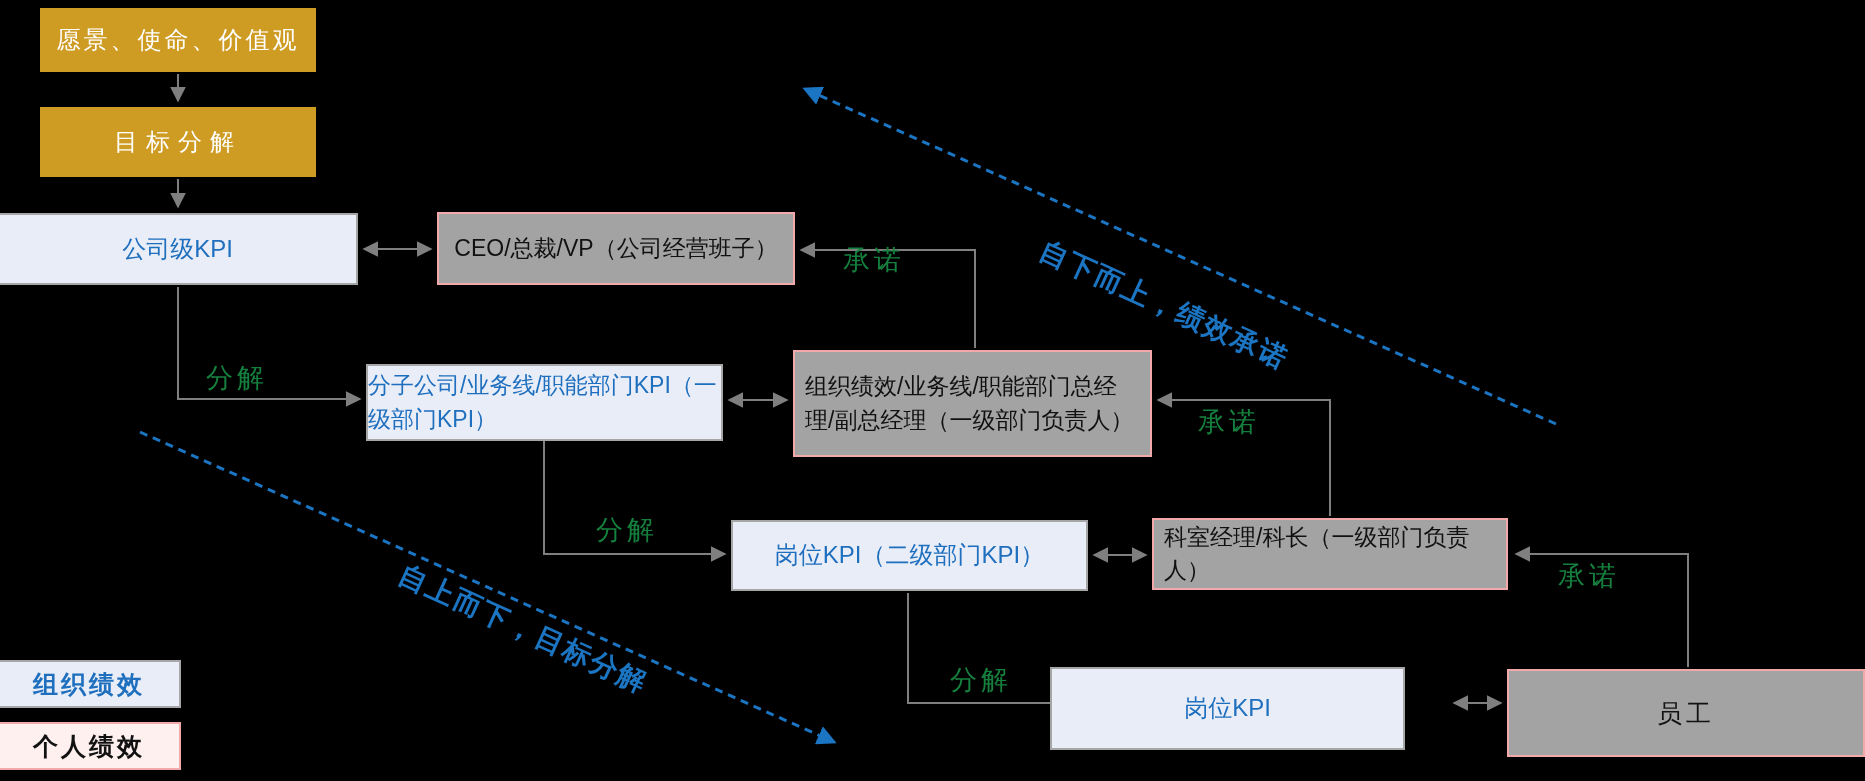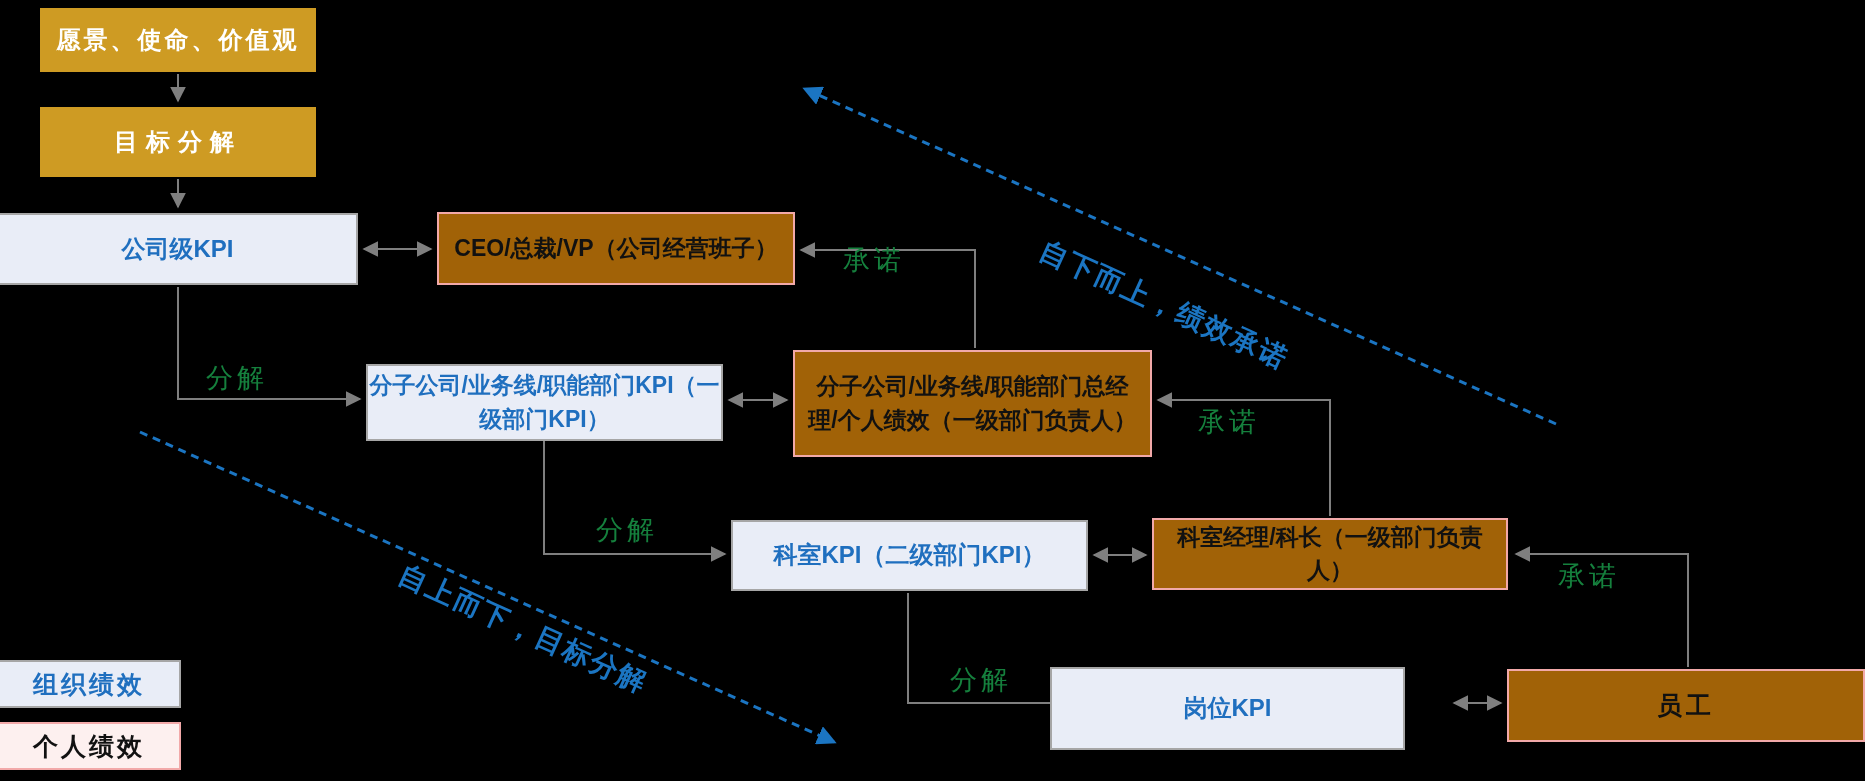--- a/index.html
+++ b/index.html
@@ -7,35 +7,34 @@
     position:relative;
     width:1865px;height:781px;
     background:#000;
     overflow:hidden;
     font-family:"Liberation Sans","DejaVu Sans",sans-serif;
   }
   .stage svg.wires{position:absolute;left:0;top:0;width:1865px;height:781px;}
   .node{
     position:absolute;
     display:flex;align-items:center;justify-content:center;
-    text-align:center;
     box-sizing:border-box;
-    font-weight:bold;
+    font-weight:normal;
     line-height:1.45;
   }
   .gold{
     background:#CE9B23;color:#FFFFFF;
     font-size:24px;letter-spacing:3px;
   }
   .kpi{
     background:#E9EDF7;border:2px solid #A6A6A6;
     color:#1F6FBF;font-size:24px;
   }
   .person{
-    background:#a16207;border:2px solid #F2A9A9;
+    background:#a3a3a3;border:2px solid #F2A9A9;
     color:#111;font-size:23px;
     padding:10px 10px;
   }
   .edge-label{
     position:absolute;
     color:#15803d;
     font-size:27px;
     letter-spacing:4px;
     white-space:nowrap;
   }
@@ -103,29 +102,29 @@
   <div class="node gold" style="left:40px;top:8px;width:276px;height:64px;">愿景、使命、价值观</div>
 
   <div class="node gold" style="left:40px;top:107px;width:276px;height:70px;letter-spacing:8px;">目标分解</div>
 
   <div class="node kpi" style="left:-3px;top:213px;width:361px;height:72px;">公司级KPI</div>
 
   <div class="node person" style="left:437px;top:212px;width:358px;height:73px;">CEO/总裁/VP（公司经营班子）</div>
 
   <div class="node kpi" style="left:366px;top:364px;width:357px;height:77px;font-size:23px;">分子公司/业务线/职能部门KPI（一级部门KPI）</div>
 
-  <div class="node person" style="left:793px;top:350px;width:359px;height:107px;">分子公司/业务线/职能部门总经理/个人绩效（一级部门负责人）</div>
+  <div class="node person" style="left:793px;top:350px;width:359px;height:107px;">组织绩效/业务线/职能部门总经理/副总经理（一级部门负责人）</div>
 
-  <div class="node kpi" style="left:731px;top:520px;width:357px;height:71px;">科室KPI（二级部门KPI）</div>
+  <div class="node kpi" style="left:731px;top:520px;width:357px;height:71px;">岗位KPI（二级部门KPI）</div>
 
   <div class="node person" style="left:1152px;top:518px;width:356px;height:72px;">科室经理/科长（一级部门负责人）</div>
 
   <div class="node kpi" style="left:1050px;top:667px;width:355px;height:83px;">岗位KPI</div>
 
-  <div class="node person" style="left:1507px;top:669px;width:358px;height:73px;font-size:25px;letter-spacing:4px;">员工</div>
+  <div class="node person" style="left:1507px;top:669px;width:358px;height:88px;font-size:25px;letter-spacing:4px;">员工</div>
 
   <div class="edge-label" style="left:843px;top:242px;">承诺</div>
   <div class="edge-label" style="left:1198px;top:404px;">承诺</div>
   <div class="edge-label" style="left:1558px;top:558px;">承诺</div>
   <div class="edge-label" style="left:206px;top:360px;">分解</div>
   <div class="edge-label" style="left:596px;top:512px;">分解</div>
   <div class="edge-label" style="left:950px;top:662px;">分解</div>
 
   <div class="flow-label" style="left:1049px;top:232px;">自下而上，绩效承诺</div>
   <div class="flow-label" style="left:408px;top:556px;">自上而下，目标分解</div>

